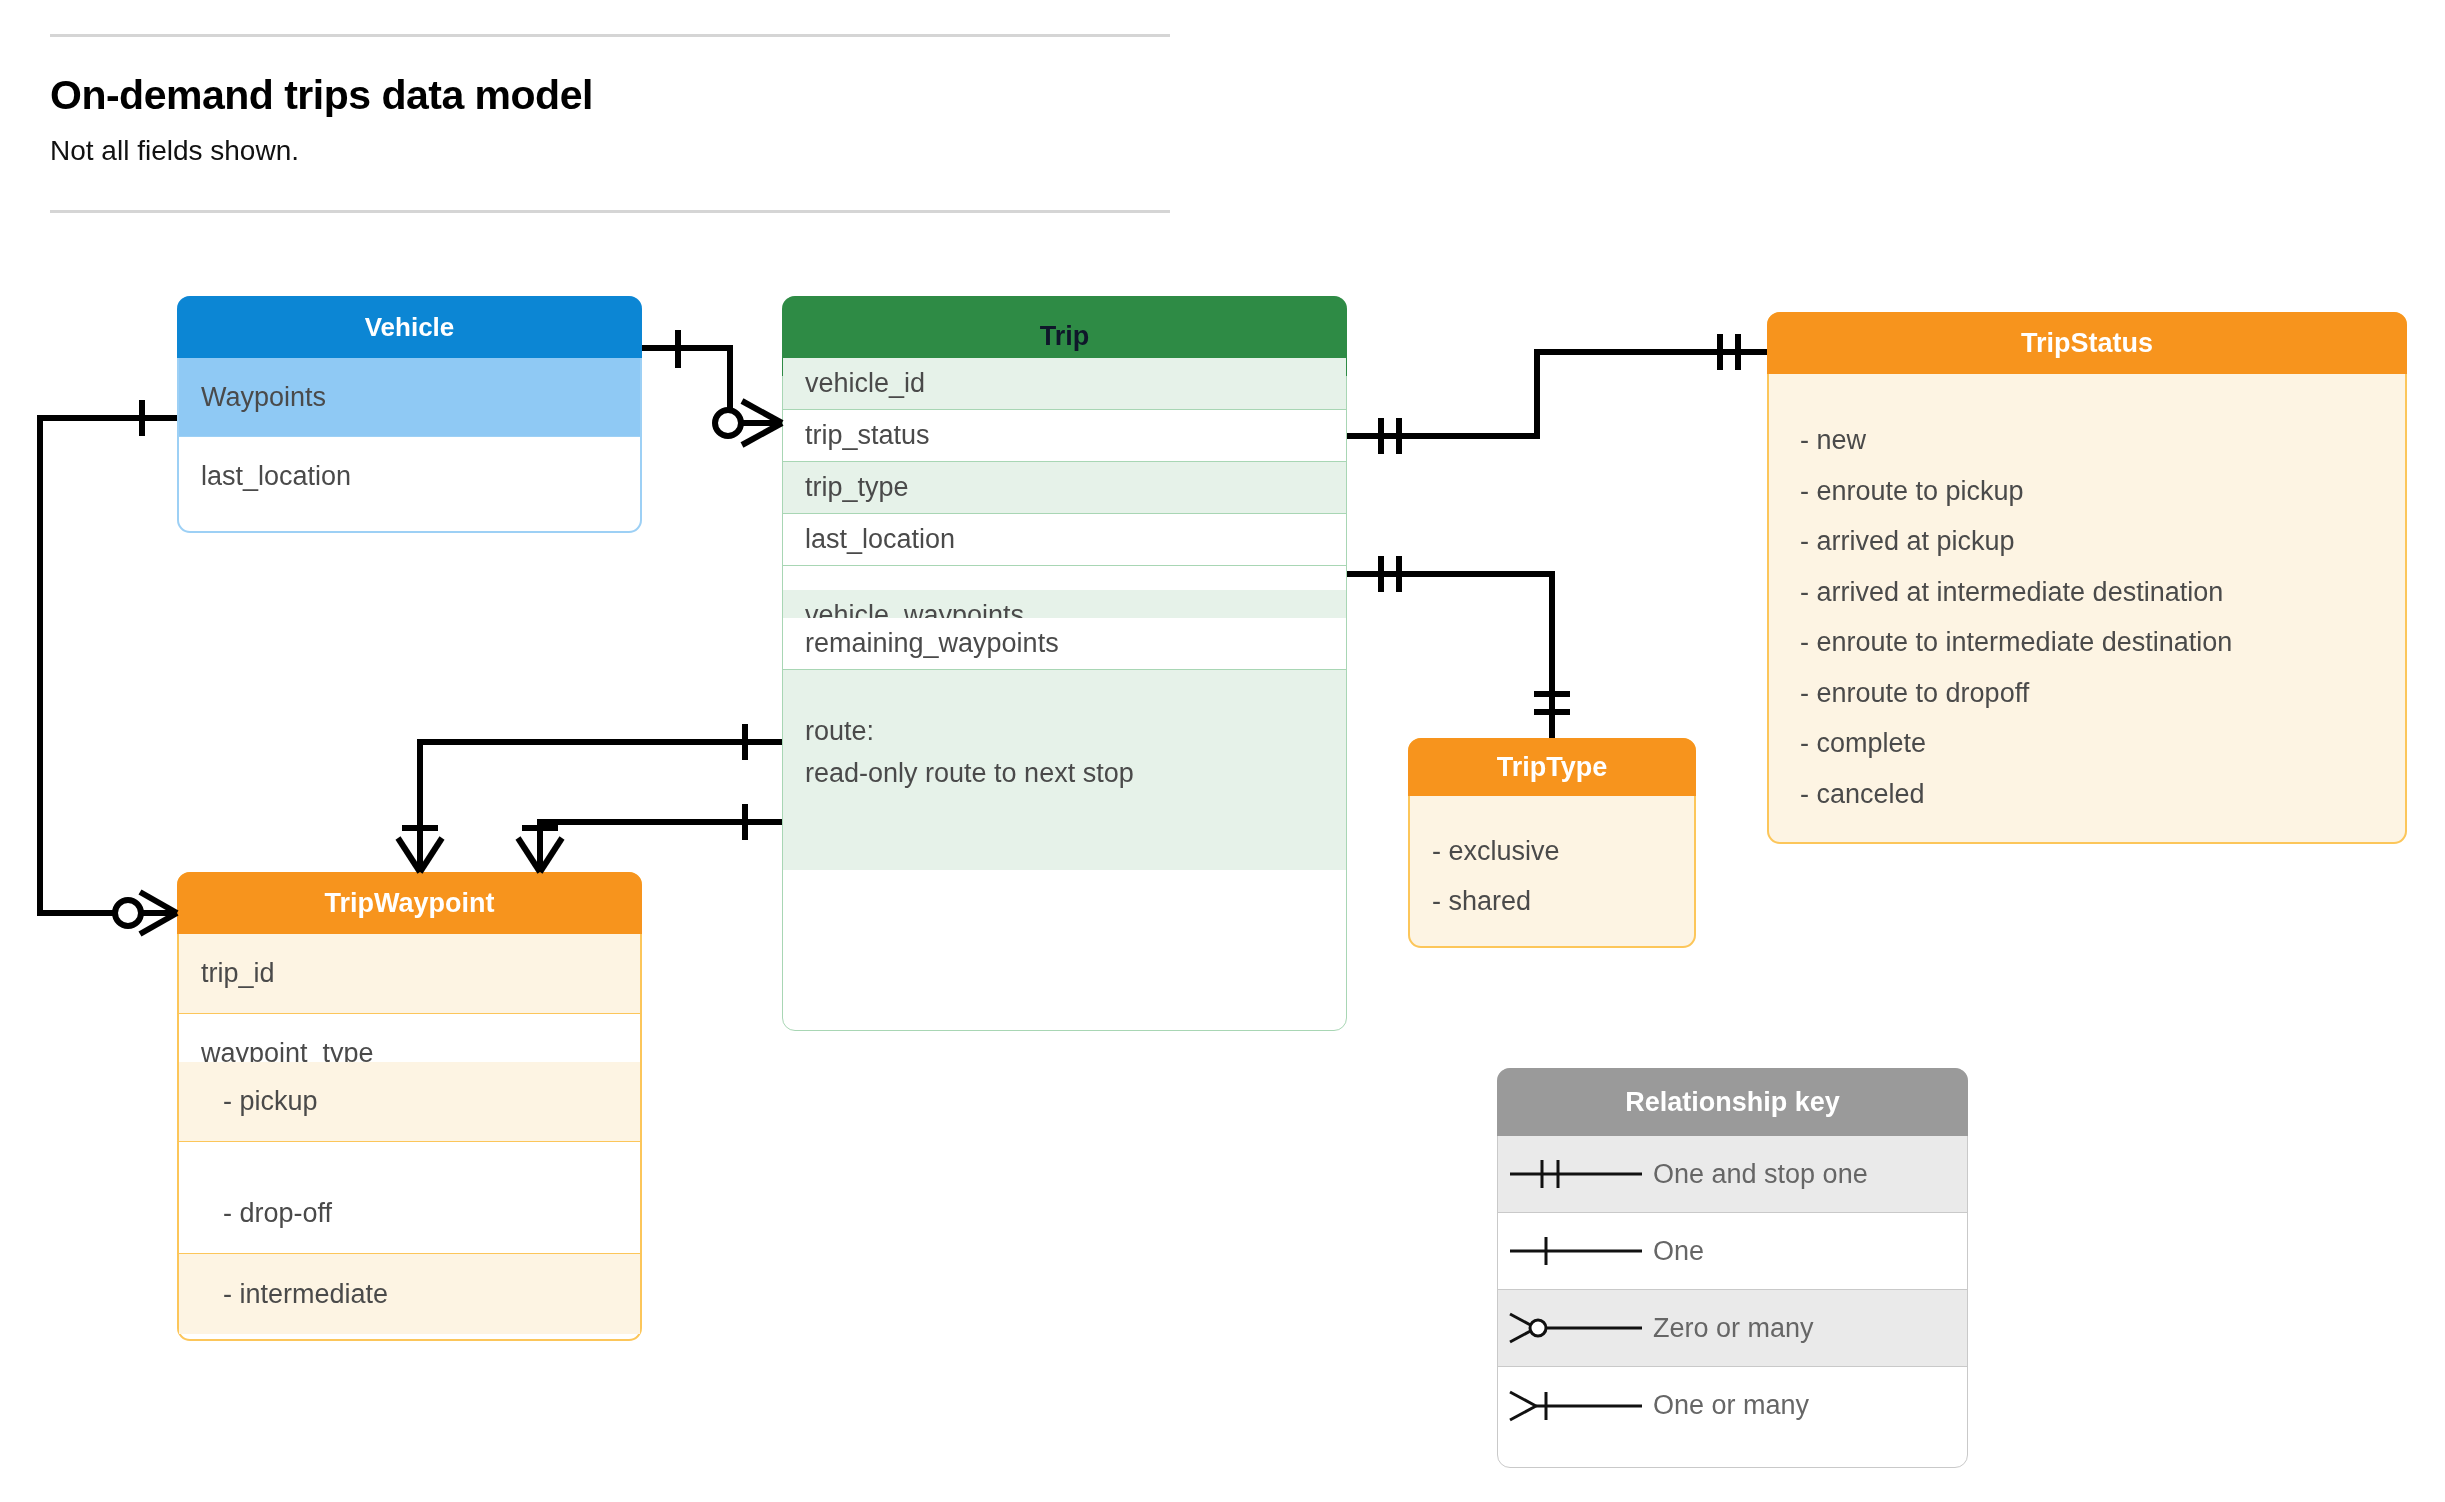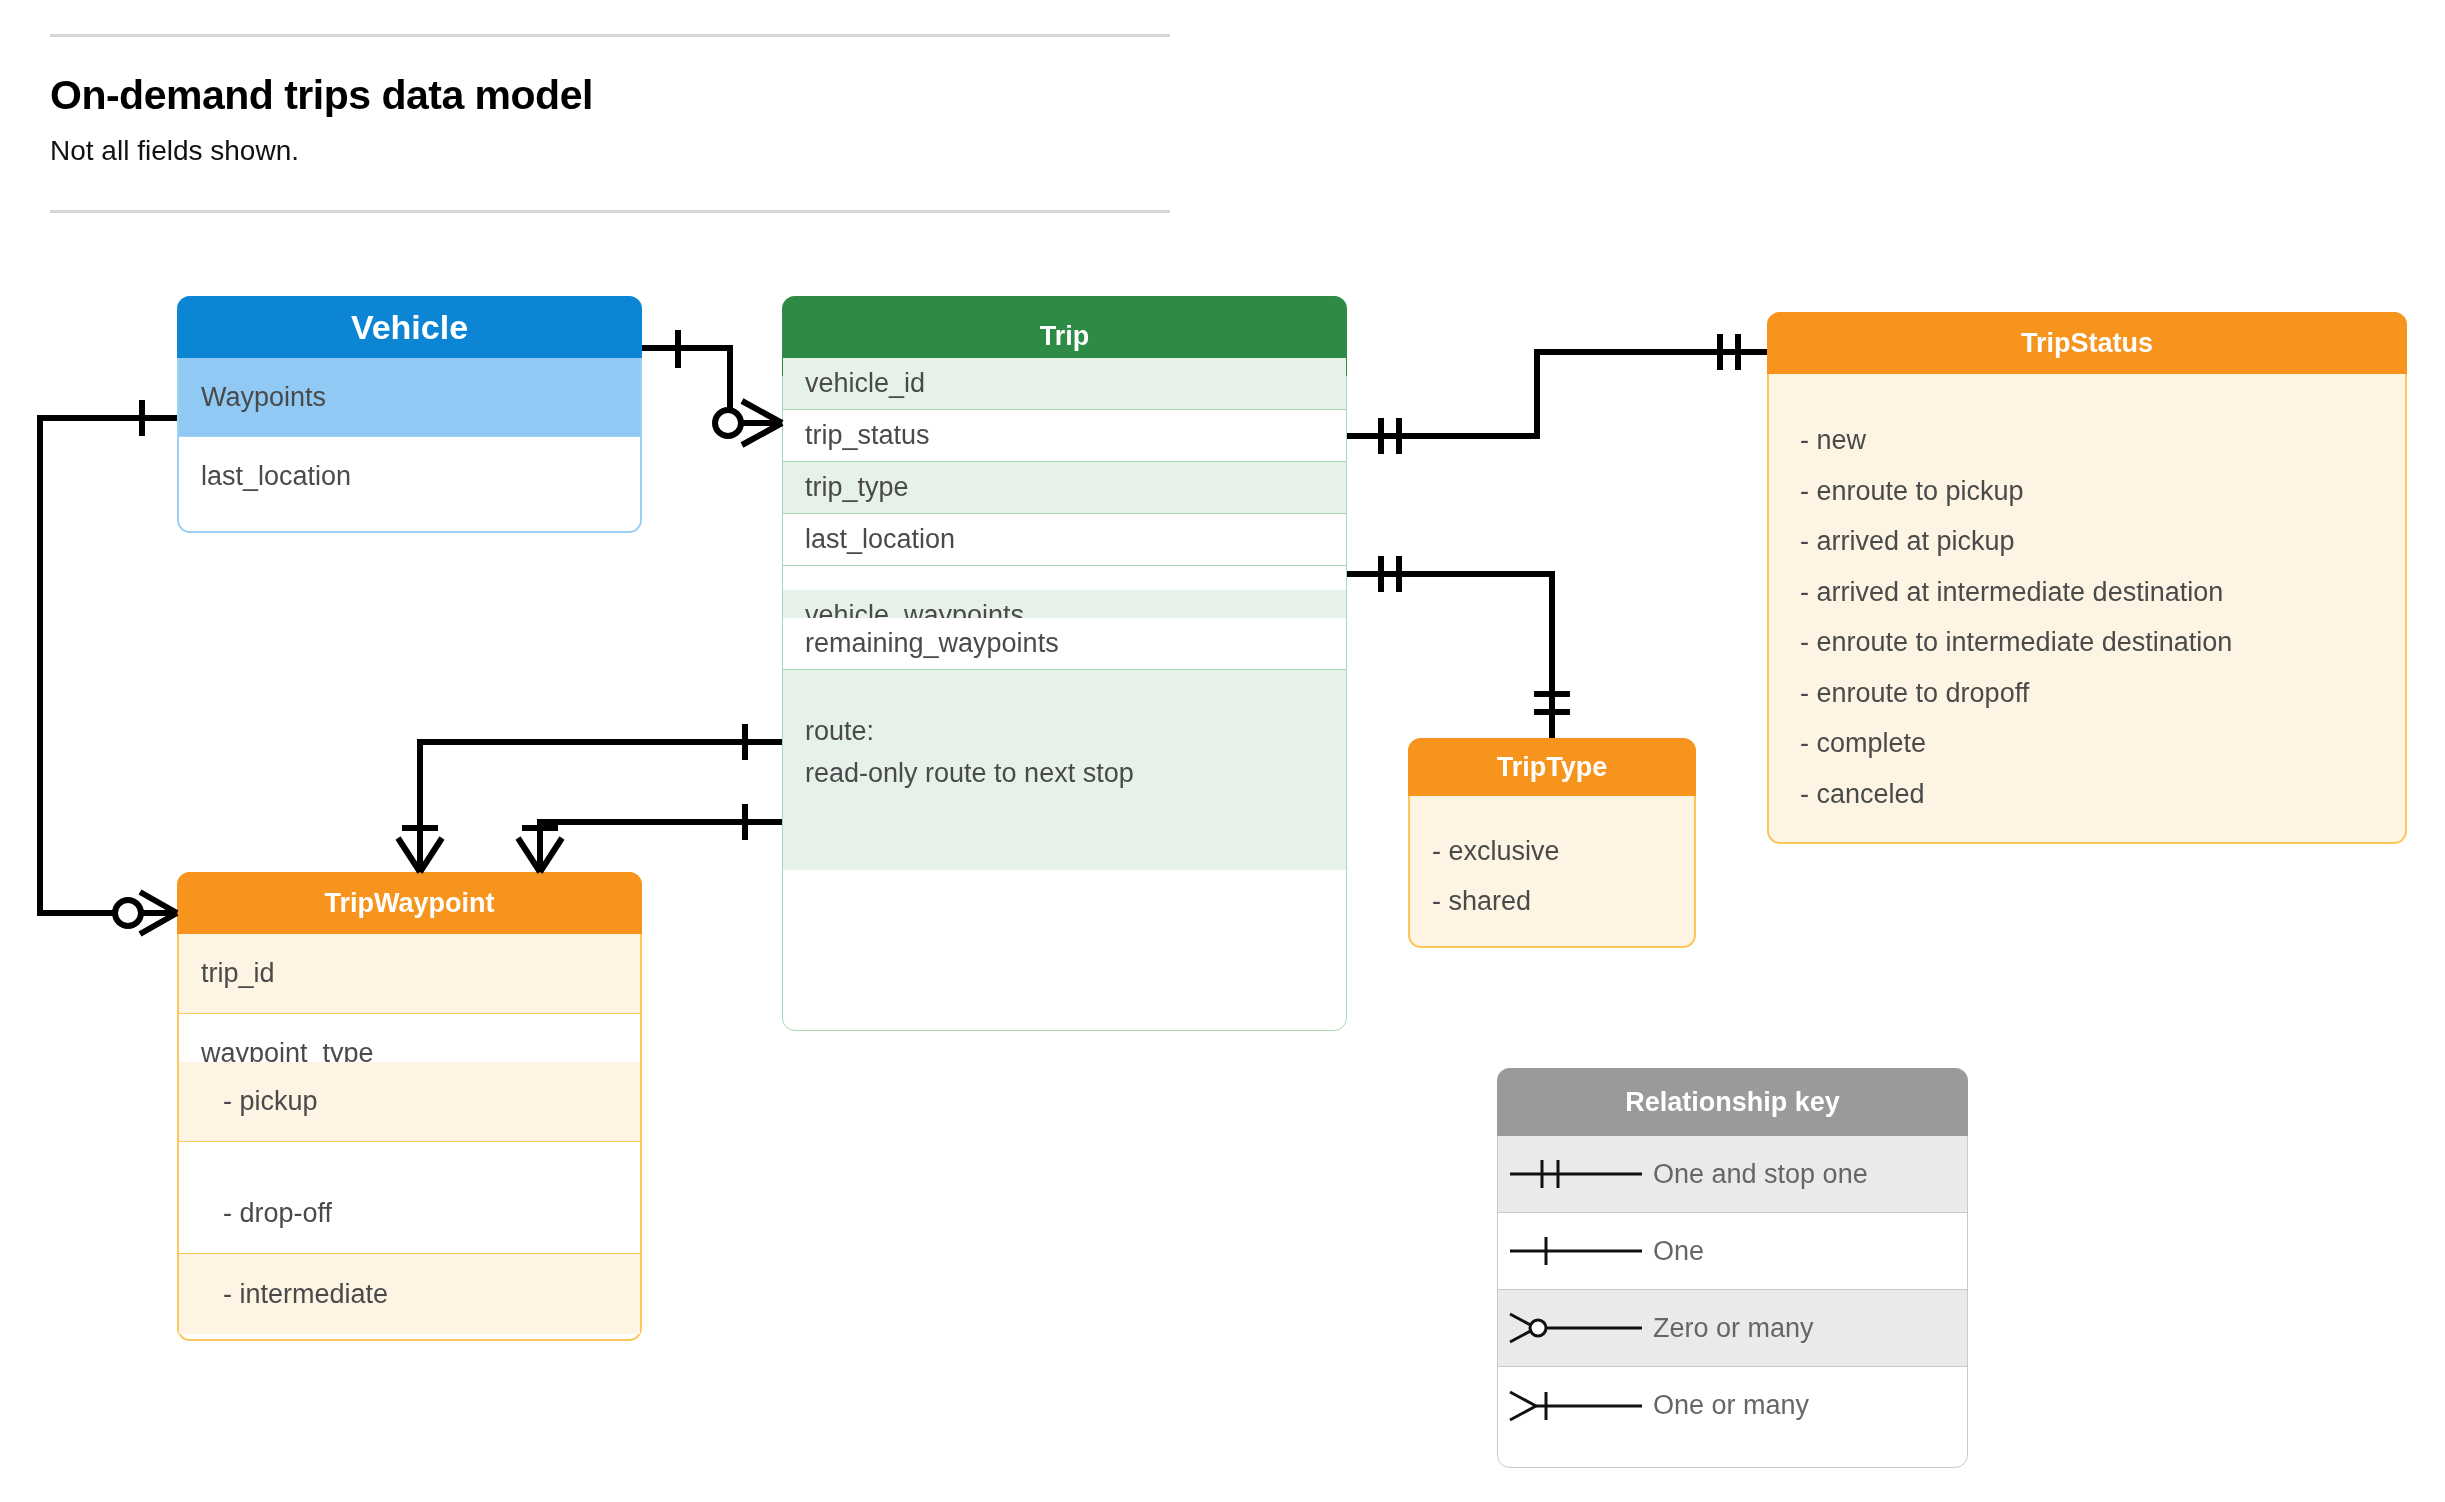--- a/index.html
+++ b/index.html
@@ -52,21 +52,21 @@
     border-radius: 13px;
     border: 2px solid #9dd0f5;
     box-sizing: border-box;
     background: #ffffff;
   }
   #vehicle-head {
     position: absolute; left: 177px; top: 296px;
     width: 465px; height: 62px;
     background: #0c86d4;
     border-radius: 13px 13px 0 0;
-    color: #fff; font-weight: 700; font-size: 34px;
+    color: #fff; font-weight: 700; font-size: 26px;
     display: flex; align-items: center; justify-content: center;
     box-sizing: border-box;
   }
   #vehicle-row-0 {
     position: absolute; left: 179px; top: 358px;
     width: 461px; height: 78px;
     background: #8fc9f4;
     display: flex; align-items: center; padding-left: 22px;
     font-size: 27px; color: #4a4a4a; box-sizing: border-box;
   }
@@ -86,21 +86,21 @@
     border-radius: 13px;
     box-sizing: border-box;
     background: #ffffff;
     border: 1px solid #a8d6b4;
   }
   #trip-head {
     position: absolute; left: 782px; top: 296px;
     width: 565px; height: 80px;
     background: #2e8b45;
     border-radius: 13px 13px 0 0;
-    color: #ffffff; font-weight: 700; font-size: 27px;
+    color: #0f172a; font-weight: 700; font-size: 27px;
     display: flex; align-items: center; justify-content: center;
     box-sizing: border-box;
   }
   .trip-row {
     position: absolute; left: 783px; width: 563px;
     font-size: 27px; color: #4a4a4a;
     display: flex; align-items: center;
     padding-left: 22px; box-sizing: border-box;
     border-bottom: 1px solid #a8d6b4;
   }

